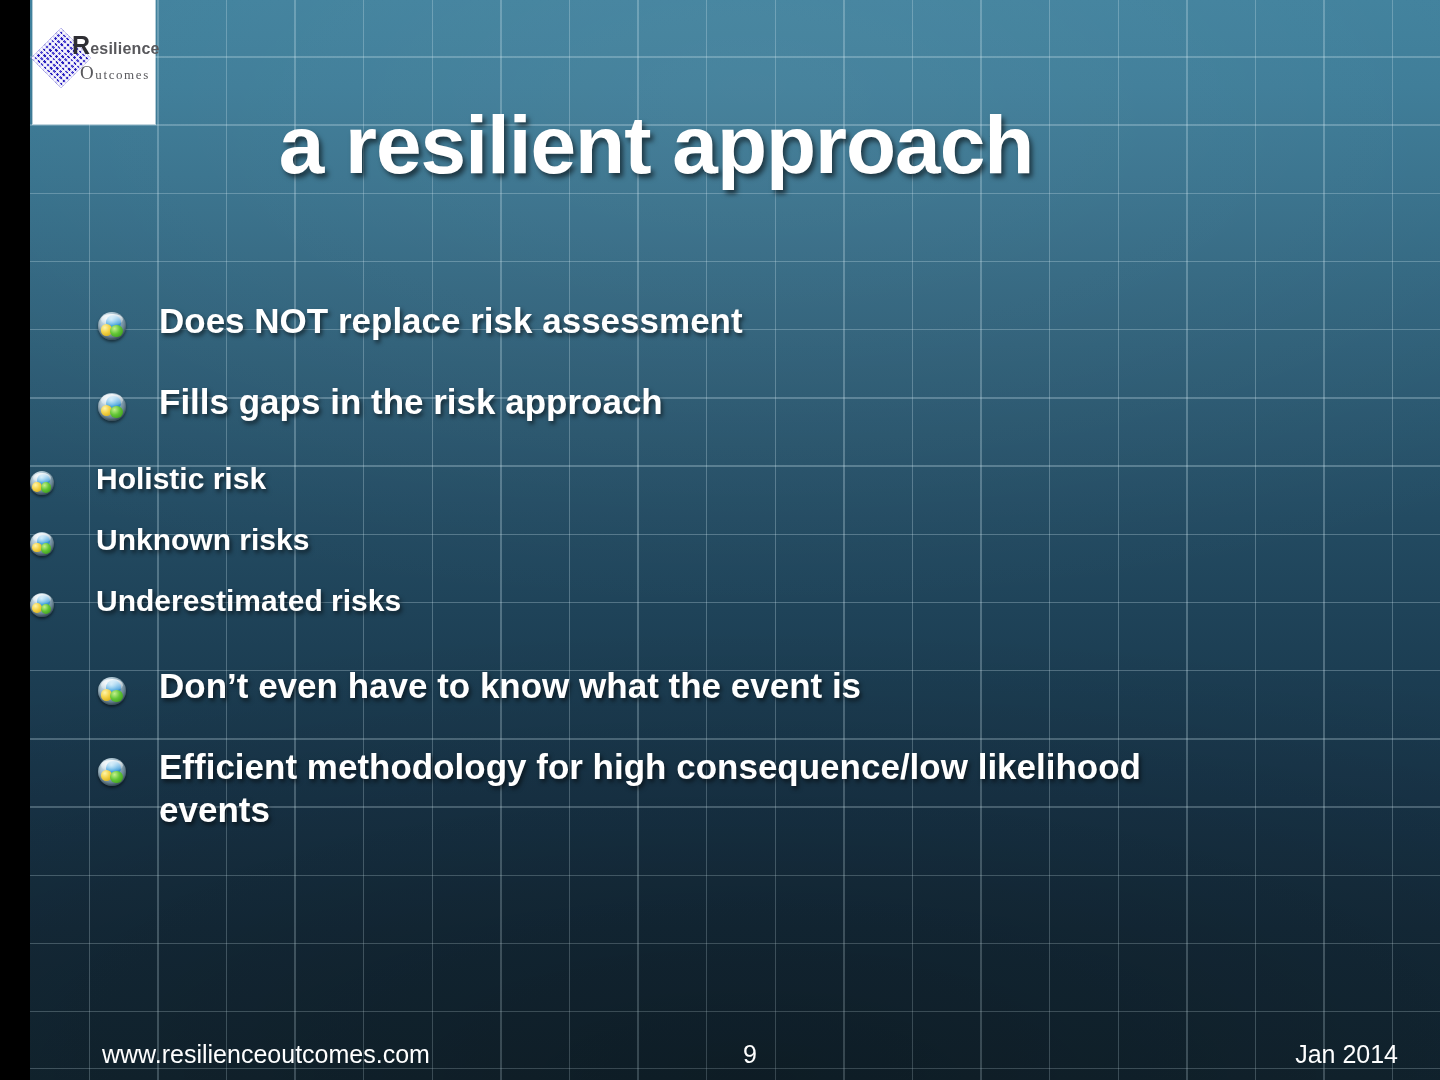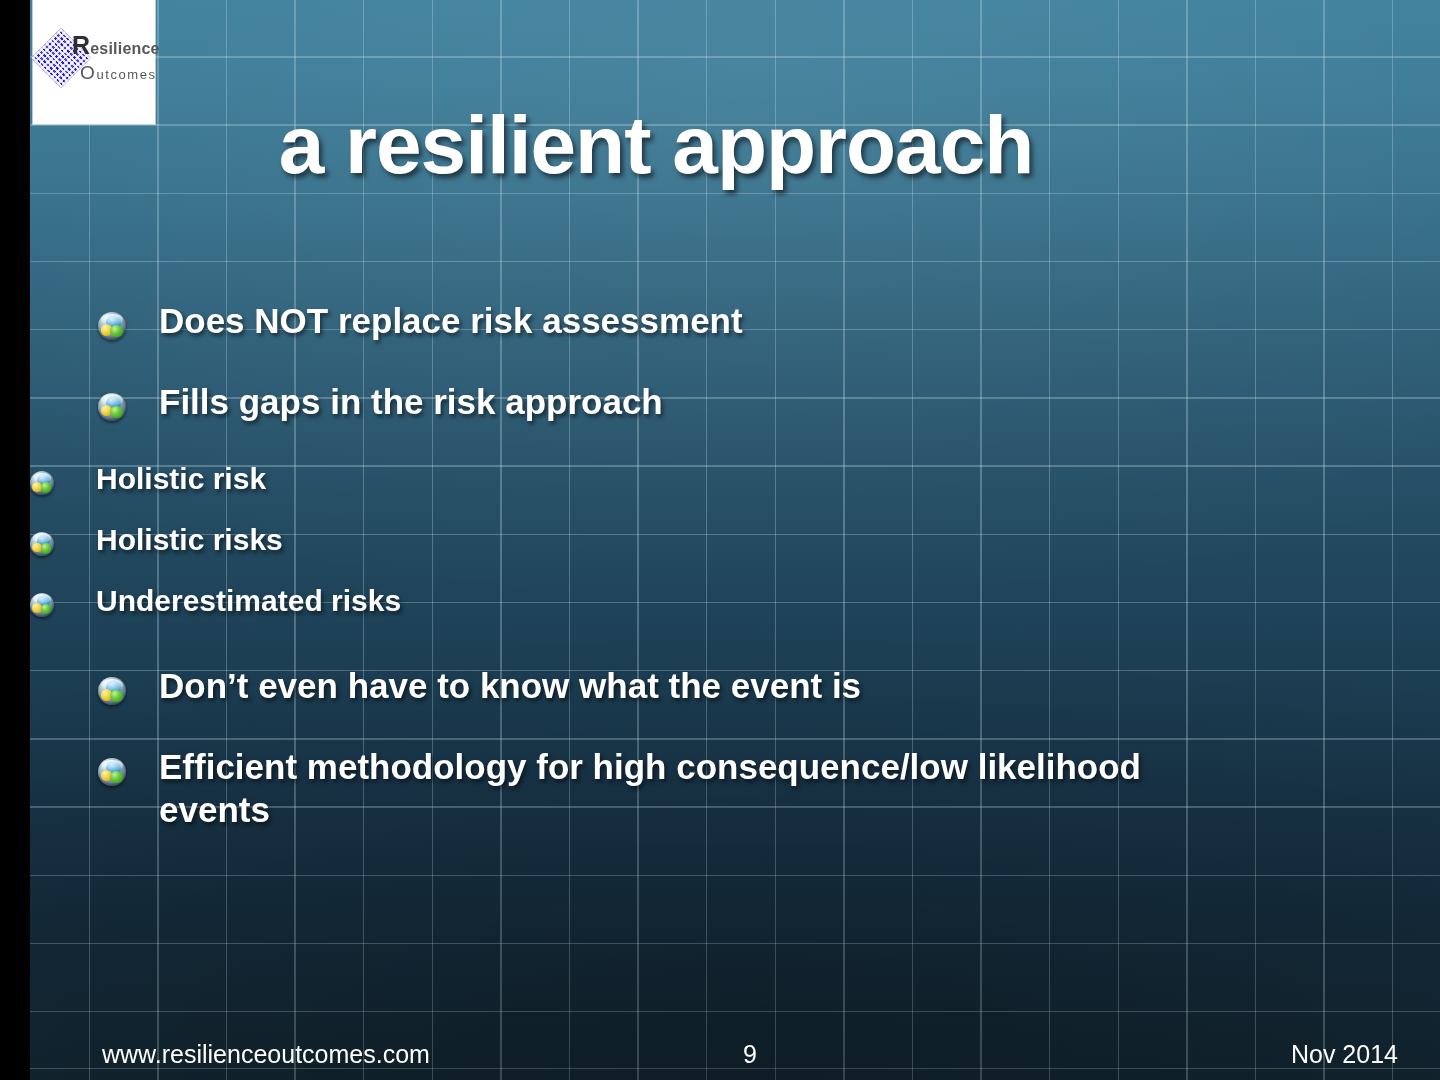--- a/index.html
+++ b/index.html
@@ -95,21 +95,21 @@
     width: 80px;
   }
   .logo-line1, .logo-line2 {
     color: #58585c;
     font-family: "Liberation Sans", sans-serif;
     line-height: 1;
     white-space: nowrap;
   }
   .logo-line1 { font-size: 16px; font-weight: 700; letter-spacing: 0.2px; }
   .logo-line1 .cap { font-size: 25px; color: #2e2e33; }
-  .logo-line2 { font-size: 13px; font-weight: 400; letter-spacing: 1.6px; margin-top: 5px; margin-left: 8px; }
+  .logo-line2 { font-size: 13px; font-weight: 400; letter-spacing: 1.6px; margin-top: 5px; margin-left: 8px; font-family: Liberation Serif, serif; }
   .logo-line2 .cap { font-size: 19px; }
 
   
   .title {
     position: absolute;
     left: 0;
     top: 104px;
     width: 1252px;
     text-align: center;
     font-size: 82px;
@@ -286,21 +286,21 @@
       <span class="bullet-text">Holistic risk</span>
     </div>
 
     <div class="bullet level-2">
       <span class="bullet-icon">
         <span class="dot-blue"></span>
           <span class="dot-yellow"></span>
           <span class="dot-green"></span>
           <span class="gloss"></span>
       </span>
-      <span class="bullet-text">Holistic risks</span>
+      <span class="bullet-text">Unknown risks</span>
     </div>
 
     <div class="bullet level-2" style="margin-bottom:46px;">
       <span class="bullet-icon">
         <span class="dot-blue"></span>
           <span class="dot-yellow"></span>
           <span class="dot-green"></span>
           <span class="gloss"></span>
       </span>
       <span class="bullet-text">Underestimated risks</span>
@@ -324,16 +324,16 @@
           <span class="gloss"></span>
       </span>
       <span class="bullet-text">Efficient methodology for high consequence/low likelihood events</span>
     </div>
 
   </div>
 
   <div class="footer">
     <span class="footer-left">www.resilienceoutcomes.com</span>
     <span class="footer-center">9</span>
-    <span class="footer-right">Nov 2014</span>
+    <span class="footer-right">Jan 2014</span>
   </div>
 
 </div>
 
 </body></html>

